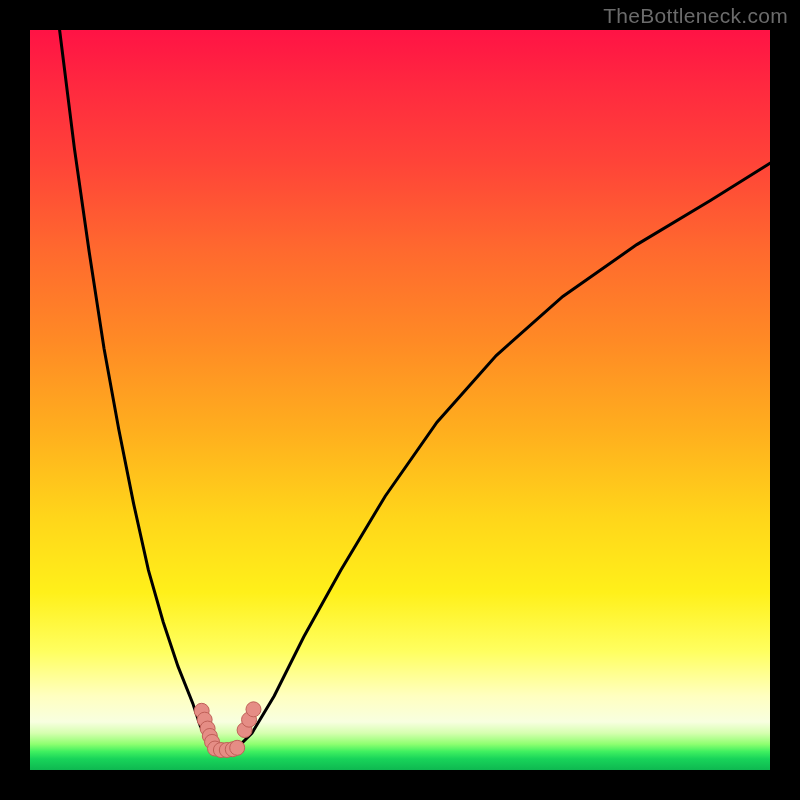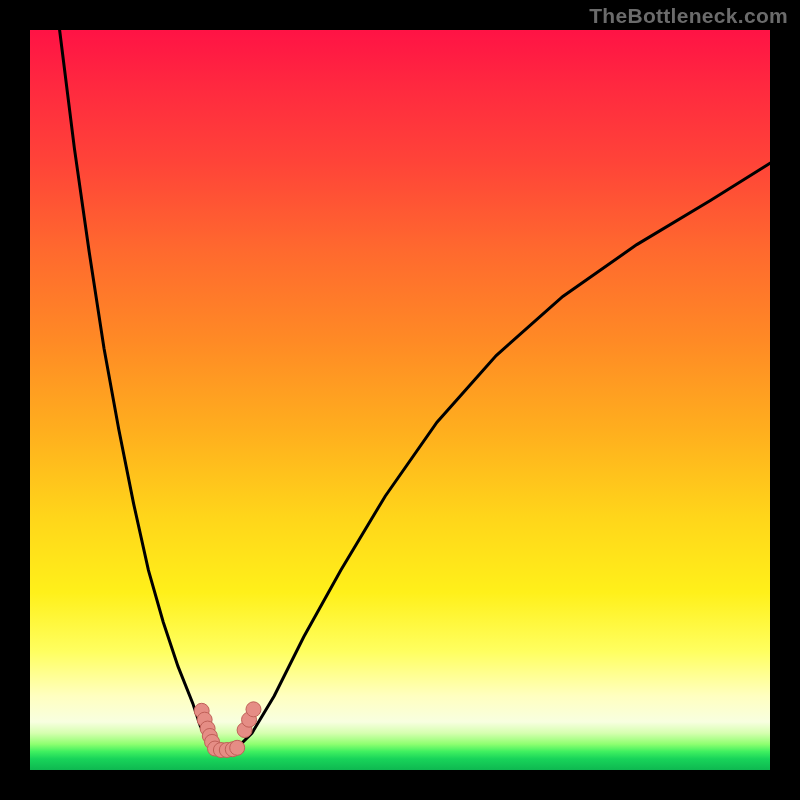--- a/index.html
+++ b/index.html
@@ -51,21 +51,21 @@
     height: 740px;
     overflow: visible;
   }
   .watermark {
     position: absolute;
     top: 4px;
     right: 12px;
     color: #6b6b6b;
     font-size: 21px;
     letter-spacing: 0.3px;
-    font-weight: 700;
+    font-weight: 400;
     user-select: none;
   }
 </style>
 </head>
 <body>
 
 <div class="stage">
 
   <div class="watermark">TheBottleneck.com</div>
 

